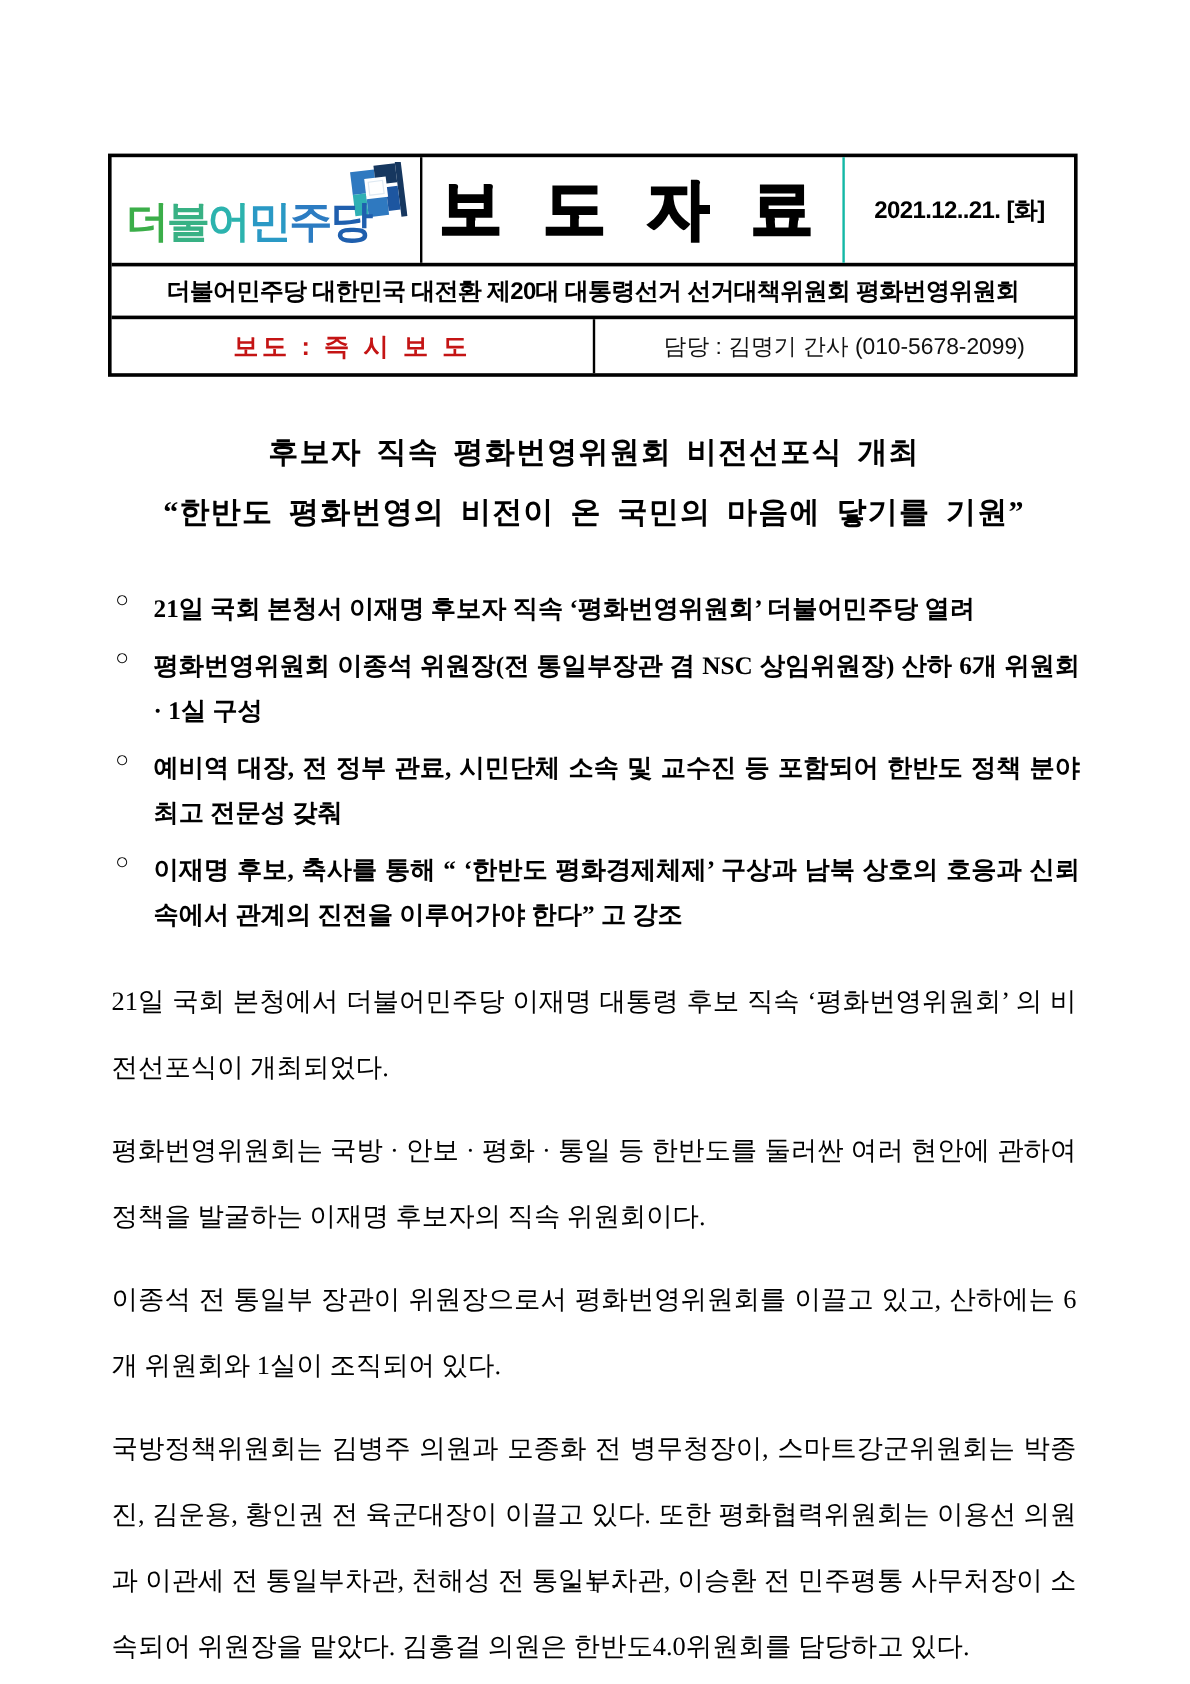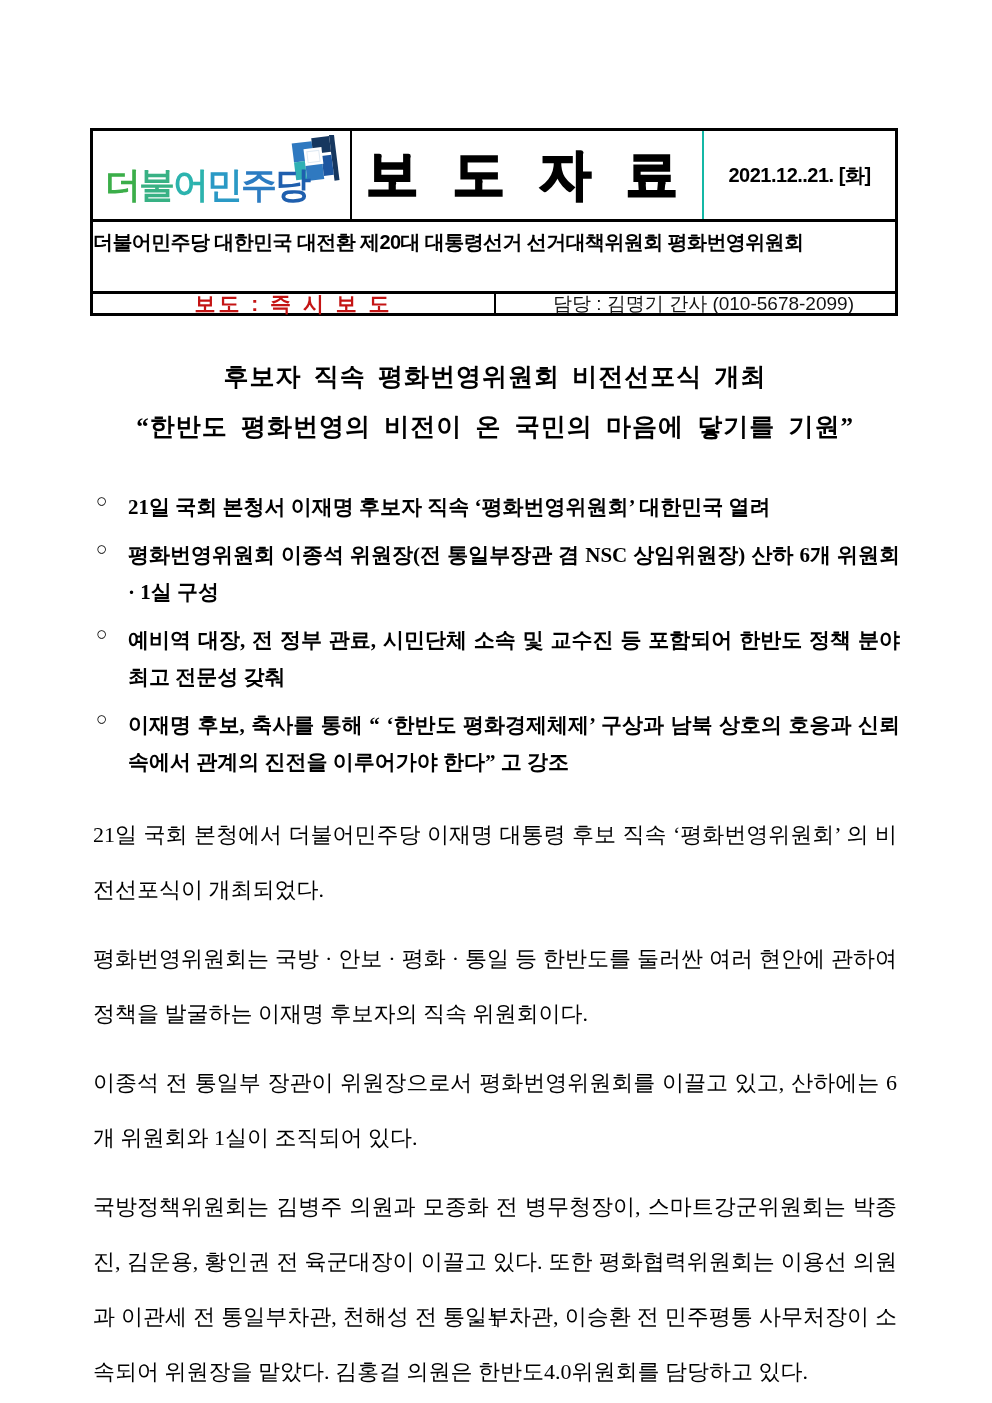--- a/index.html
+++ b/index.html
@@ -30,25 +30,25 @@
     -webkit-text-stroke: 2px #000;
     white-space: nowrap; transform: scaleY(1.05);
   }
   .date-cell {
     width: 191px; display: flex; align-items: center; justify-content: center;
   }
   .date-text { font-size: 20px; font-weight: 700; letter-spacing: -0.5px; }
 
   .ht-row2 {
     border-top: 3px solid #000; height: 44px;
-    display: flex; align-items: center; 
+    display: flex; align-items: center; justify-content: center;
   }
   .org-line { font-size: 20px; font-weight: 700; letter-spacing: -0.6px; white-space: nowrap; }
 
-  .ht-row3 { border-top: 3px solid #000; height: 22px; display: flex; margin-top: 28px; }
+  .ht-row3 { border-top: 3px solid #000; height: 48px; display: flex; }
   .release-cell {
     width: 403px; border-right: 2px solid #000;
     display: flex; align-items: center; justify-content: center;
   }
   .release-text { color: #c41414; font-size: 21px; font-weight: 700; letter-spacing: 3px; }
   .contact-cell { flex: 1; display: flex; align-items: center; justify-content: center; padding-left: 16px; }
   .contact-text { font-size: 19px; font-weight: 400; letter-spacing: 0px; color: #111; }
 
   
   .logo-wordmark {
@@ -145,21 +145,21 @@
 <div class="doc-content">
 
   <div class="headline-block">
     <div class="headline-title">후보자 직속 평화번영위원회 비전선포식 개최</div>
     <div class="headline-subtitle">“한반도 평화번영의 비전이 온 국민의 마음에 닿기를 기원”</div>
   </div>
 
   <div class="bullet-list">
     <div class="bullet-item">
       <span class="bullet-marker">○</span>
-      <div class="bullet-text">21일 국회 본청서 이재명 후보자 직속 ‘평화번영위원회’ 대한민국 열려</div>
+      <div class="bullet-text">21일 국회 본청서 이재명 후보자 직속 ‘평화번영위원회’ 더불어민주당 열려</div>
     </div>
     <div class="bullet-item">
       <span class="bullet-marker">○</span>
       <div class="bullet-text">평화번영위원회 이종석 위원장(전 통일부장관 겸 NSC 상임위원장) 산하 6개 위원회 · 1실 구성</div>
     </div>
     <div class="bullet-item">
       <span class="bullet-marker">○</span>
       <div class="bullet-text">예비역 대장, 전 정부 관료, 시민단체 소속 및 교수진 등 포함되어 한반도 정책 분야 최고 전문성 갖춰</div>
     </div>
     <div class="bullet-item">

